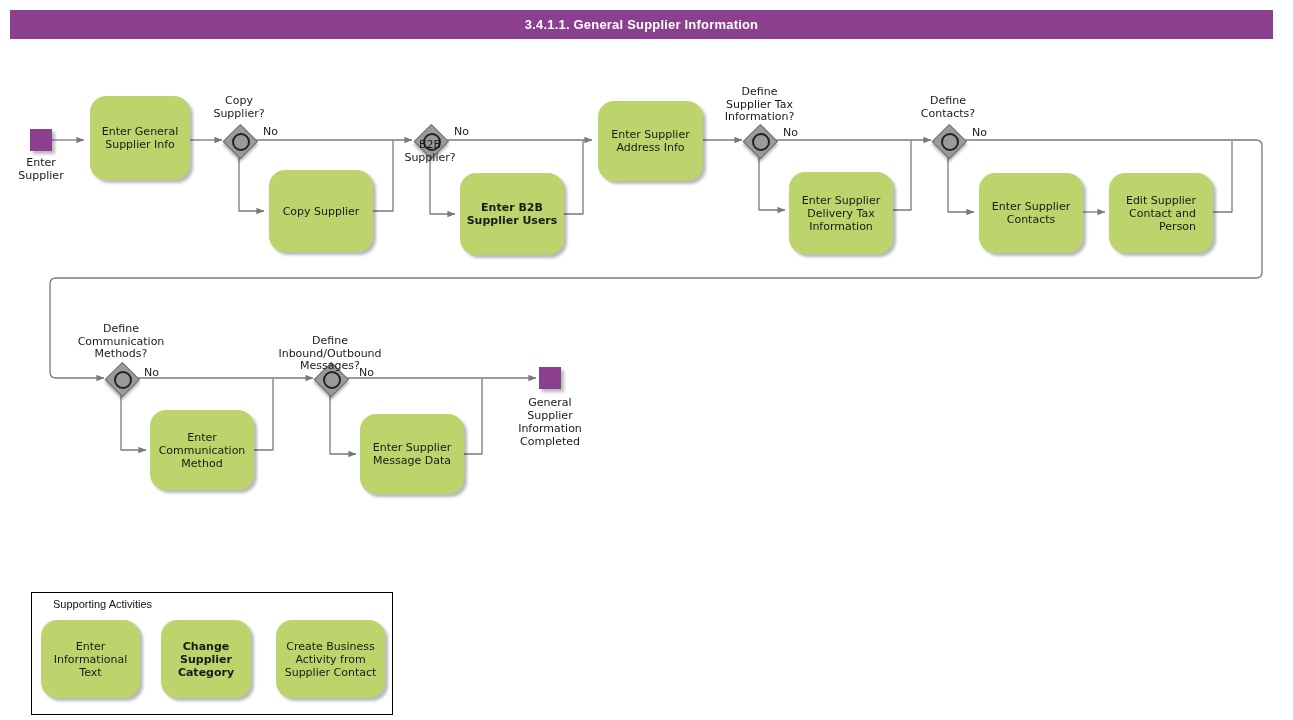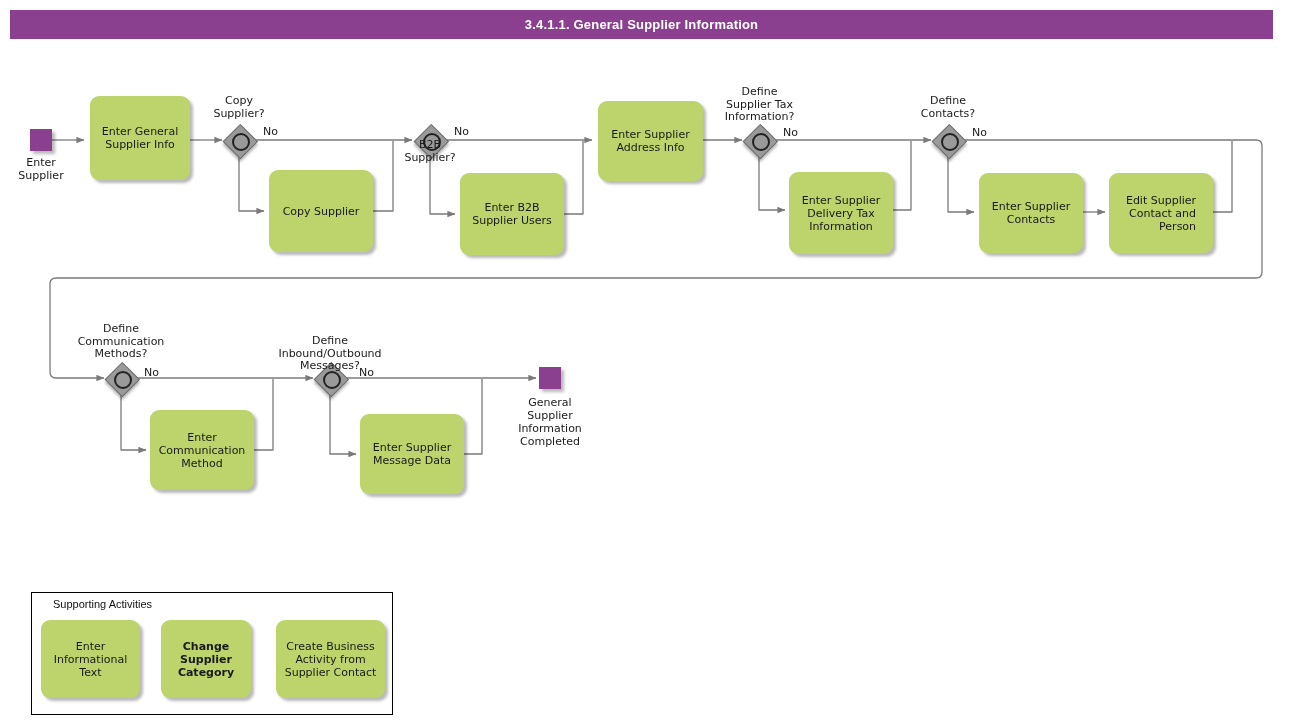--- a/index.html
+++ b/index.html
@@ -11,21 +11,21 @@
   
   .titlebar{position:absolute;left:10px;top:10px;width:1263px;height:29px;
             background:#8B3F8F;color:#ffffff;font-family:"Liberation Sans",sans-serif;
             font-weight:bold;font-size:13px;display:flex;align-items:center;
             justify-content:center;letter-spacing:.2px;}
 
   
   #wires{position:absolute;left:0;top:0;width:1293px;height:720px;pointer-events:none;}
 
   
-  .task{position:absolute;background:#BCD46B;border-radius:9px;
+  .task{position:absolute;background:#BCD46B;border-radius:16px;
         box-shadow:3px 3px 3px rgba(0,0,0,.28);
         display:flex;align-items:center;justify-content:center;text-align:center;
         font-family:"DejaVu Sans",sans-serif;font-size:11px;color:#1a1a1a;
         line-height:13px;padding:2px 5px;box-sizing:border-box;}
 
   
   .event{position:absolute;width:22px;height:22px;background:#8B3F8F;
          box-shadow:3px 3px 3px rgba(0,0,0,.28);}
   .evlabel{position:absolute;text-align:center;font-family:"DejaVu Sans",sans-serif;
            font-size:11px;line-height:13px;color:#1a1a1a;}
@@ -124,21 +124,21 @@
       <div>Supplier Info</div>
     </div>
   </div>
 
   <div class="task" style="left:269px;top:170px;width:104px;height:82px;">
     <div>
       <div>Copy Supplier</div>
     </div>
   </div>
 
-  <div class="task" style="left:460px;top:173px;width:104px;height:82px;">
+  <div class="task" style="left:460px;top:173px;width:104px;height:82px;font-weight:bold;">
     <div>
       <div>Enter B2B</div>
       <div>Supplier Users</div>
     </div>
   </div>
 
   <div class="task" style="left:598px;top:101px;width:105px;height:80px;">
     <div>
       <div>Enter Supplier</div>
       <div>Address Info</div>

